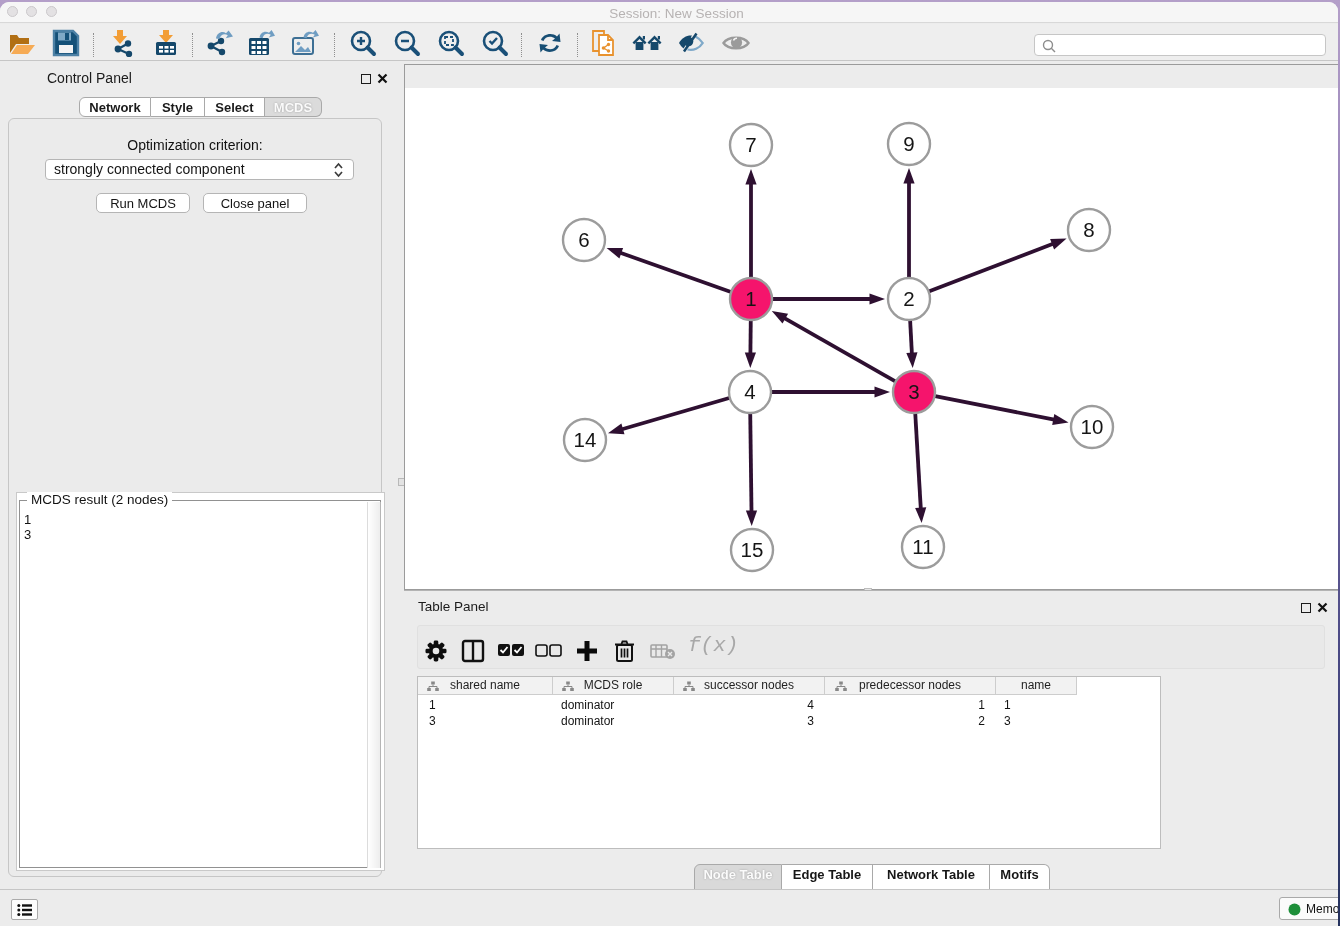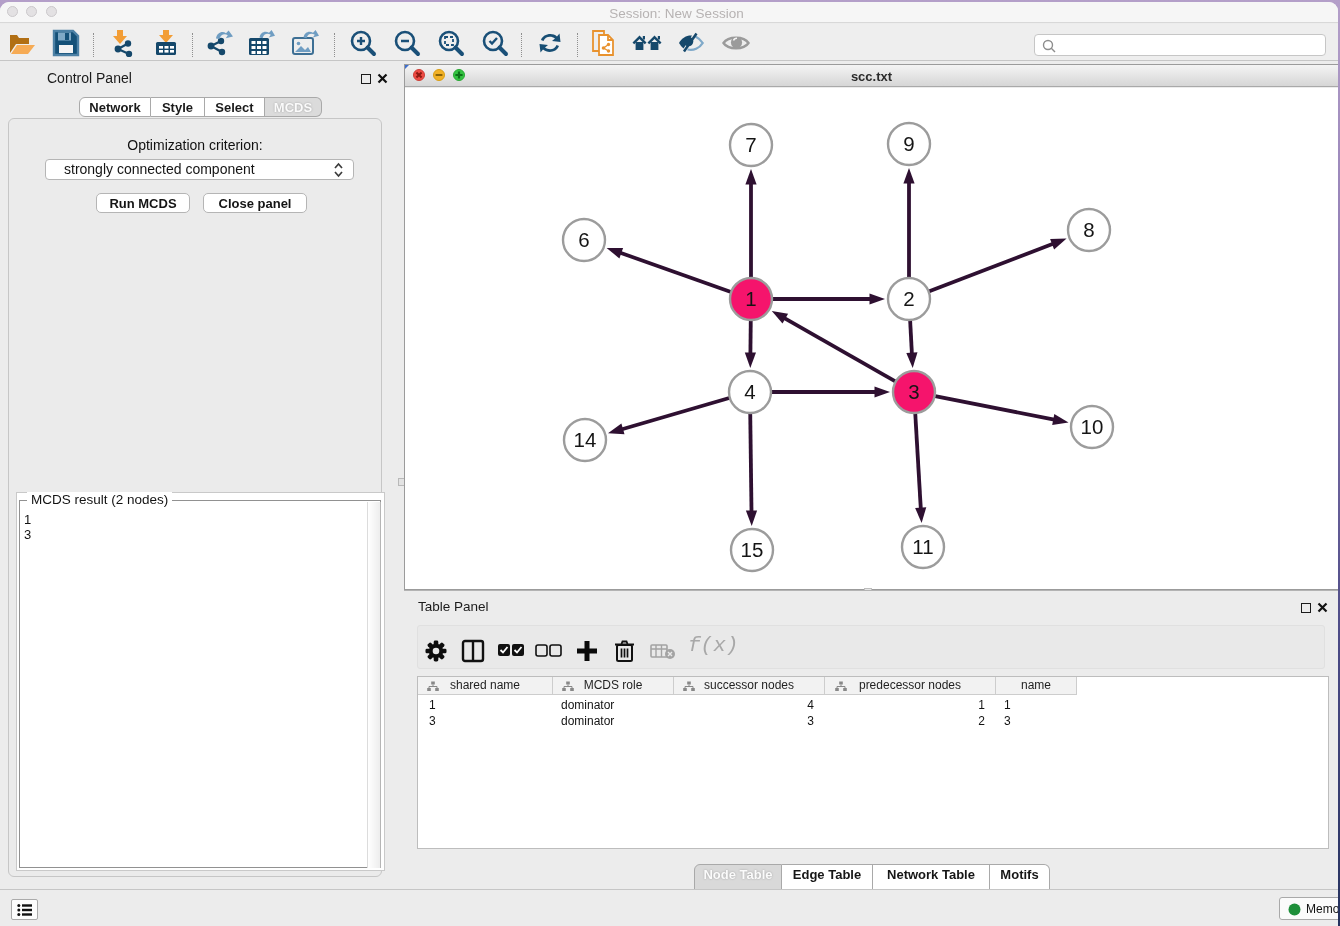--- a/index.html
+++ b/index.html
@@ -18,43 +18,43 @@
 #cp-title { position:absolute; left:15px; top:8px; font-size:14px; color:#1b1b1b;margin-left:32px; }
 .sqicon { position:absolute; width:10px; height:10px; border:1.6px solid #1b1b1b; background:transparent; }
 .xicon { position:absolute; width:11px; height:11px; }
 #cp-content { position:absolute; left:8px; top:56px; width:374px; height:759px; border:1px solid #c6c6c6; border-radius:6px; background:#ebebeb; }
 .tabs { position:absolute; display:flex; }
 .tab { height:20px; border-top:1px solid #a9a9a9; border-bottom:1px solid #a9a9a9; border-right:1px solid #a9a9a9; background:#ffffff; font-size:13px; font-weight:bold; color:#1a1a1a; text-align:center; line-height:19px; }
 .tab.first { border-left:1px solid #a9a9a9; border-radius:6px 0 0 6px; }
 .tab.last { border-radius:0 6px 6px 0; }
 .tab.sel { background:#dbdbdb; color:#fbfbfb; text-shadow:0 0 2px #9d9d9d; }
 #opt-label { position:absolute; left:0; top:18px; width:100%; text-align:center; font-size:14px; color:#111; }
-#dropdown { position:absolute; left:36px; top:40px; width:309px; height:21px; background:#fff; border:1px solid #b5b5b5; border-radius:4px; font-size:14px; color:#141414; line-height:19px; padding-left:18px; }
-.btn { position:absolute; height:20px; background:#fff; border:1px solid #b5b5b5; border-radius:5px; font-size:13px; color:#141414; text-align:center; line-height:20px;font-weight:bold; }
+#dropdown { position:absolute; left:36px; top:40px; width:309px; height:21px; background:#fff; border:1px solid #b5b5b5; border-radius:4px; font-size:14px; color:#141414; line-height:19px; padding-left:8px; }
+.btn { position:absolute; height:20px; background:#fff; border:1px solid #b5b5b5; border-radius:5px; font-size:13px; color:#141414; text-align:center; line-height:20px; }
 #resultpanel { position:absolute; left:7px; top:373px; width:369px; height:379px; background:#fff; border:1px solid #c9c9c9; }
 #groupborder { position:absolute; left:2px; top:7px; width:362px; height:368px; border:1px solid #919191; }
 #grouplabel { position:absolute; left:7px; top:-9px; background:#fff; padding:0 4px; font-size:13.5px; color:#131313; }
 #rline1 { position:absolute; left:7px; top:19px; font-size:13px; color:#131313; }
 #rline2 { position:absolute; left:7px; top:34px; font-size:13px; color:#131313; }
 #scrolltrack { position:absolute; right:3px; top:9px; width:14px; height:366px; background:linear-gradient(90deg,#ffffff,#ededed); border-left:1px solid #dcdcdc; border-right:1px solid #b5b5b5; }
 
 #vsplit { position:absolute; left:392px; top:60px; width:12px; height:827px; background:#ececec; }
 #vgrip { position:absolute; left:6px; top:416px; width:7px; height:8px; background:#e3e3e3; border:1px solid #b9b9b9; }
 
 #netframe { position:absolute; left:404px; top:62px; width:934px; height:526px; border:1px solid #9b9b9b; border-right:none; }
 #nettitle { position:absolute; left:0; top:0; width:100%; height:22px; background:linear-gradient(180deg,#f4f4f4,#d6d6d6); border-bottom:1px solid #a9a9a9; }
 #nettitle .txt { position:absolute; width:100%; top:4px; text-align:center; font-size:13px; font-weight:bold; color:#2b2b2b; }
 .mac { position:absolute; top:4px; width:12px; height:12px; border-radius:50%; }
 #canvas { position:absolute; left:0; top:23px; width:934px; height:501px; background:#fff; }
 #botgrip { position:absolute; left:459px; top:523px; width:8px; height:6px; background:#e6e6e6; border:1px solid #bdbdbd; }
 
 #tpanel { position:absolute; left:404px; top:588px; width:934px; height:299px; background:#ececec; border-top:1px solid #b3b3b3; }
 #tp-title { position:absolute; left:14px; top:8px; font-size:13.5px; color:#1b1b1b; }
 #tp-toolbar { position:absolute; left:13px; top:34px; width:908px; height:44px; background:#e9e9e9; border:1px solid #e0e0e0; border-radius:3px; }
-#ttable { position:absolute; left:13px; top:85px; width:912px; height:173px; background:#fff; border:1px solid #bdbdbd; }
+#ttable { position:absolute; left:13px; top:85px; width:744px; height:173px; background:#fff; border:1px solid #bdbdbd; }
 .th { position:absolute; top:0; height:18px; background:#f2f2f2; border-right:1px solid #cdcdcd; border-bottom:1px solid #cdcdcd; font-size:12px; color:#1f1f1f; text-align:center; line-height:17px; }
 .td { position:absolute; font-size:12px; color:#131313; height:16px; line-height:16px; }
 .btabs { position:absolute; display:flex; }
 .btab { height:32px; border-top:1px solid #a9a9a9; border-bottom:1px solid #a9a9a9; border-right:1px solid #a9a9a9; background:#fff; font-size:13px; font-weight:bold; color:#161616; text-align:center; line-height:19px; }
 
 #statusline { position:absolute; left:0; top:887px; width:100%; height:1px; background:#c6c6c6; }
 #statusbar { position:absolute; left:0; top:888px; width:100%; height:36px; background:#ececec; }
 #listbtn { position:absolute; left:11px; top:9px; width:27px; height:21px; background:#fdfdfd; border:1px solid #ababab; border-radius:2px; }
 #membtn { position:absolute; left:1255px; top:7px; width:73px; height:23px; background:#fbfbfb; border:1px solid #a9a9a9; border-radius:3px; font-size:12px; color:#111;margin-left:24px; }
 </style>
@@ -216,41 +216,20 @@
     <div class="tab first" style="width:72px">Network</div>
     <div class="tab" style="width:54px">Style</div>
     <div class="tab" style="width:60px">Select</div>
     <div class="tab last sel" style="width:57px">MCDS</div>
   </div>
 </div>
 <div id="vsplit">
       <div id="vgrip"></div>
     </div>
 <div id="netframe">
-  <div id="nettitle">
-    <div class="mac" style="left:8px; background:#ef4b43; border:1px solid #cc4039">
-      <svg width="10" height="10" style="position:absolute;left:0;top:0">
-            <path d="M2.4 2.4 L7.6 7.6 M7.6 2.4 L2.4 7.6" stroke="#8c1a12" stroke-width="2.1"></path>
-          </svg>
-    </div>
-    <div class="mac" style="left:28px; background:#f2b126; border:1px solid #d99e14">
-      <svg width="10" height="10" style="position:absolute;left:0;top:0">
-            <path d="M1.6 5 L8.4 5" stroke="#8a6407" stroke-width="2.2"></path>
-          </svg>
-    </div>
-    <div class="mac" style="left:48px; background:#33c341; border:1px solid #28a834">
-      <svg width="10" height="10" style="position:absolute;left:0;top:0">
-            <path d="M5 1.4 L5 8.6 M1.4 5 L8.6 5" stroke="#0c7118" stroke-width="2.2"></path>
-          </svg>
-    </div>
-    <div class="txt">scc.txt</div>
-    <svg style="position:absolute;left:0;top:0" width="4" height="4">
-          <path d="M0 0 L4 0 L0 4 Z" fill="#3f6fce"></path>
-        </svg>
-  </div>
   <div id="canvas">
 <svg width="935" height="500" style="position:absolute;left:0;top:0">
 <g stroke="#2e1031" stroke-width="3.8" fill="none">
 <line x1="346.0" y1="192.0" x2="346.0" y2="95.5"></line>
 <line x1="328.1" y1="204.7" x2="215.3" y2="164.8"></line>
 <line x1="365.0" y1="211.0" x2="465.5" y2="211.0"></line>
 <line x1="345.8" y1="230.0" x2="345.4" y2="265.5"></line>
 <line x1="504.0" y1="192.0" x2="504.0" y2="94.5"></line>
 <line x1="521.7" y1="204.2" x2="648.1" y2="155.8"></line>
 <line x1="505.0" y1="230.0" x2="506.9" y2="265.6"></line>

